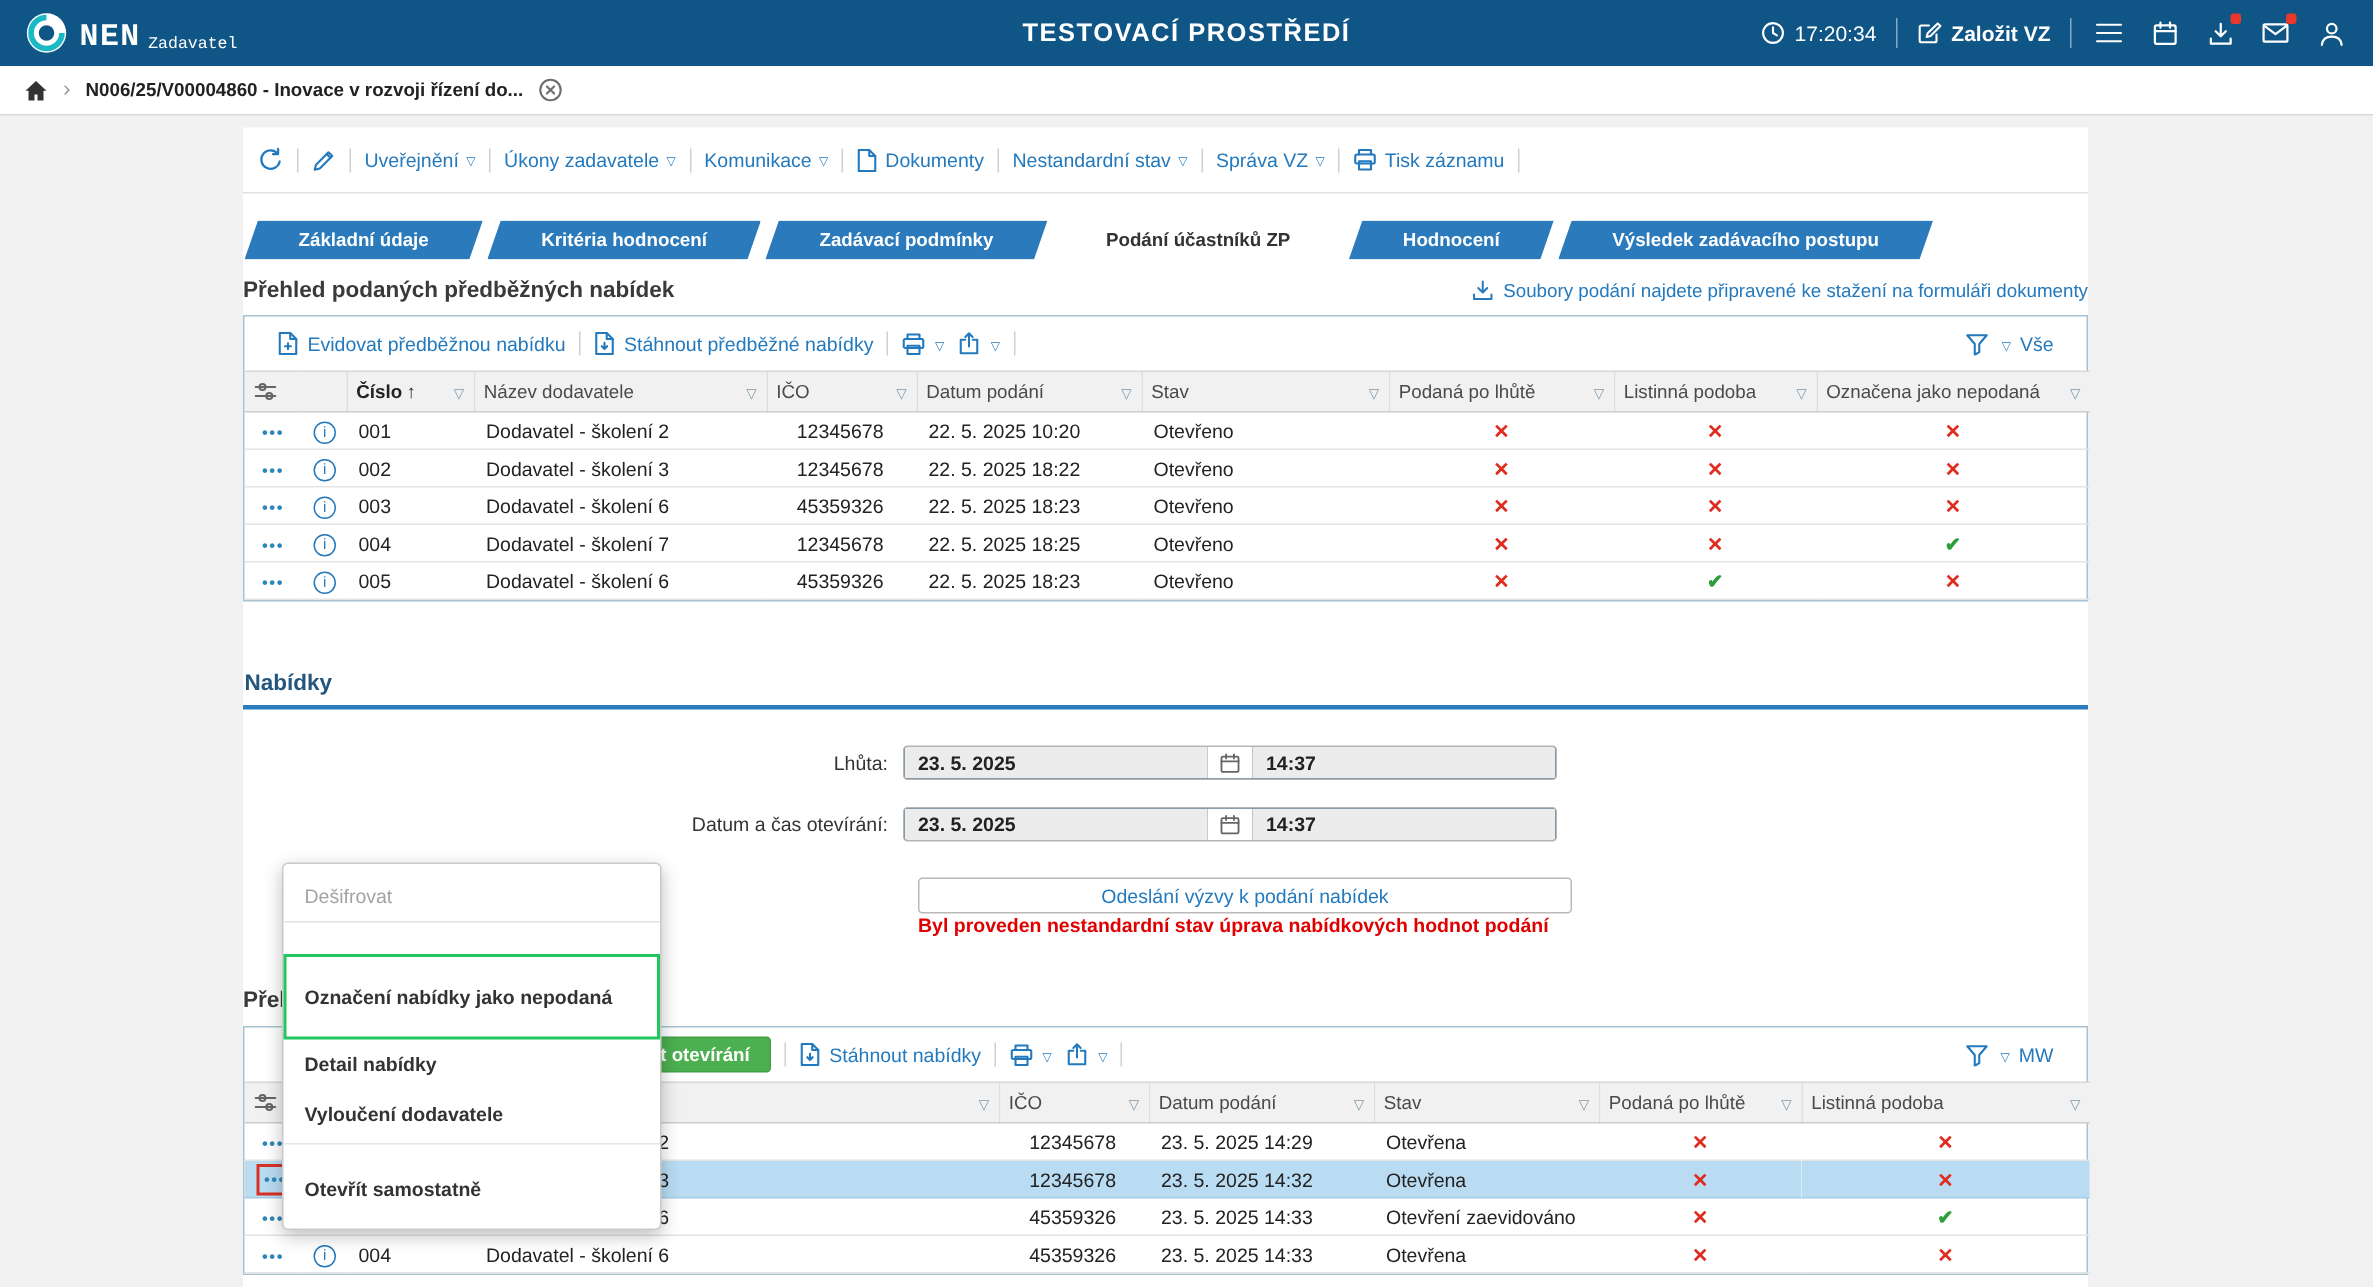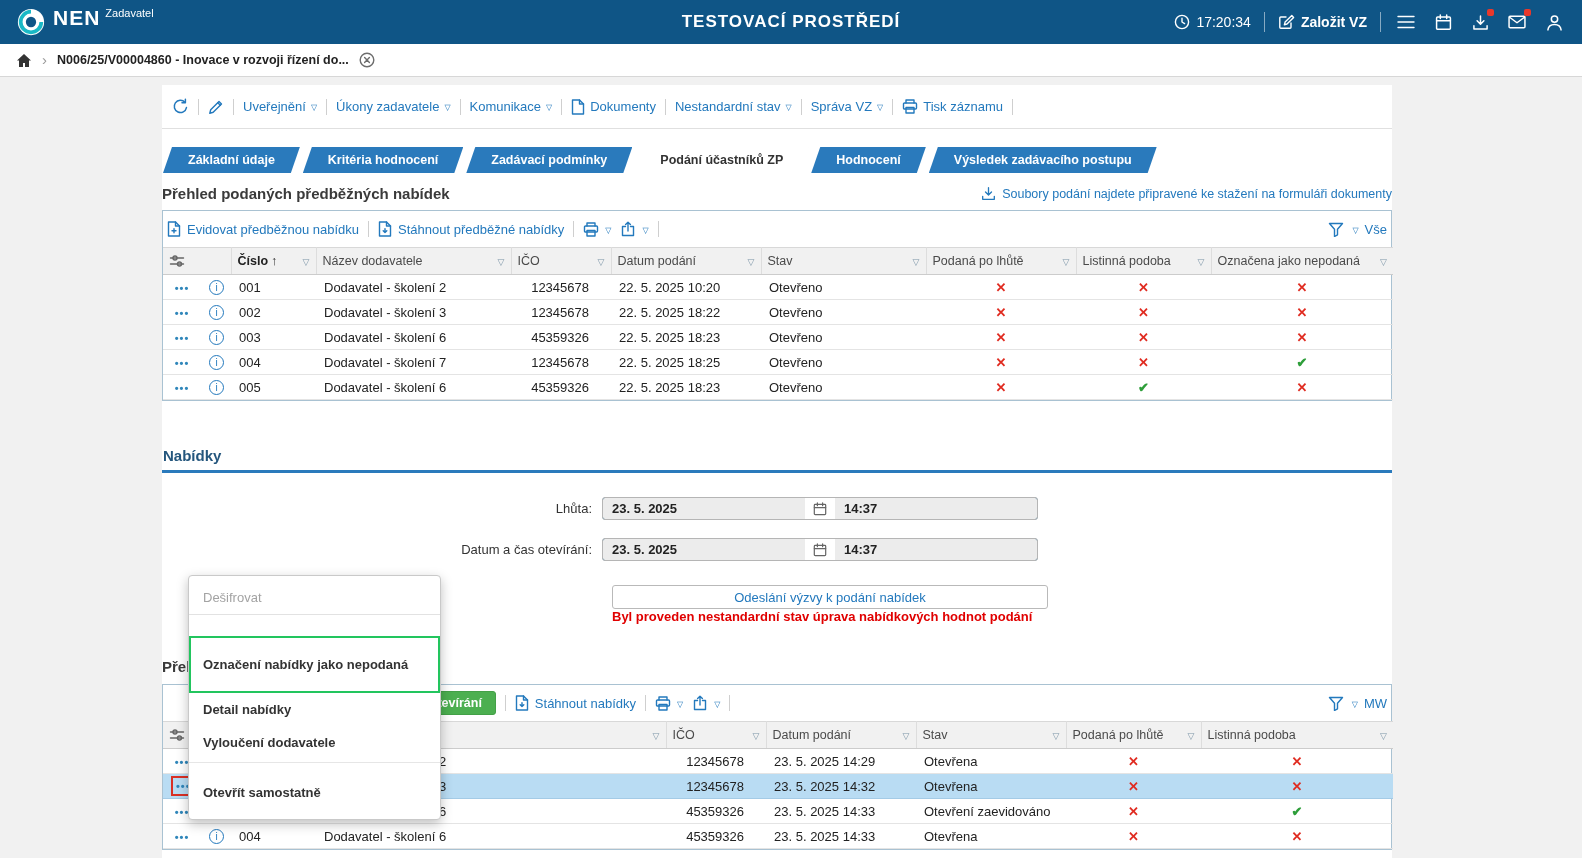--- a/index.html
+++ b/index.html
@@ -1,21 +1,21 @@
 <!DOCTYPE html>
 <html><head>
 <meta charset="utf-8">
 <style>
   * { margin:0; padding:0; box-sizing:border-box; }
   html,body { background:#dcdcdc; font-family:"Liberation Sans", sans-serif; }
   .page { position:relative; width:1582px; height:858px; background:#f1f1f1; overflow:hidden; }
 
   
   .topbar { height:44px; background:#0f5586; color:#fff; display:flex; align-items:center; padding:0 16px; position:relative; }
-  .brand { display:flex; gap:7px; }
+  .brand { display:flex; align-items:flex-end; gap:7px;font-family:Liberation Mono, monospace; }
   .logo-circle { width:30px; height:30px; }
   .logo-text { font-size:21px; font-weight:bold; letter-spacing:1px; line-height:22px; }
   .logo-sub { font-size:11px; margin-left:-2px; padding-bottom:1px; }
   .env-title { position:absolute; left:50%; transform:translateX(-50%); font-size:17px; font-weight:bold; letter-spacing:1px; }
   .tb-right { margin-left:auto; display:flex; align-items:center; gap:13px; }
   .tb-time { display:flex; align-items:center; gap:6px; font-size:14px; }
   .vdiv { width:1px; height:20px; background:rgba(255,255,255,.5); }
   .tb-newvz { display:flex; align-items:center; gap:6px; font-size:14px; font-weight:bold; cursor:pointer; }
   .ibtn { position:relative; display:flex; align-items:center; justify-content:center; width:24px; height:24px; color:#fff; cursor:pointer; background:none; border:none; }
   .badge { position:absolute; top:-1px; right:-2px; width:7px; height:7px; background:#e8382b; border-radius:2px; }
@@ -33,31 +33,31 @@
   .content { position:relative; margin:8px 0 0 162px; width:1230px; background:#fff; min-height:806px; }
 
   .actionbar { height:44px; display:flex; align-items:center; gap:9px; padding:0 10px; border-bottom:1px solid #e0e0e0; color:#2379bd; }
   .ab-link { display:flex; align-items:center; gap:5px; font-size:13px; color:#2379bd; cursor:pointer; background:none; border:none; font-family:inherit; }
   .dd { font-size:8px; color:#2379bd; position:relative; top:1px; }
   .vsep { width:1px; height:16px; background:#cfcfcf; }
   .ab-icon { display:flex; color:#2379bd; cursor:pointer; background:none; border:none; }
 
   
   .tabs { display:flex; gap:3px; margin-top:18px; padding-left:1px; }
-  .tab { background:#2a7abc; color:#fff; font-size:12.5px; font-weight:bold; padding:6px 25px; clip-path:polygon(9px 0, 100% 0, calc(100% - 9px) 100%, 0 100%); cursor:pointer; border:none; font-family:inherit; white-space:nowrap; }
+  .tab { background:#2a7abc; color:#fff; font-size:12.5px; font-weight:bold; padding:6px 36px; clip-path:polygon(9px 0, 100% 0, calc(100% - 9px) 100%, 0 100%); cursor:pointer; border:none; font-family:inherit; white-space:nowrap; }
   .tab.active { background:#fff; color:#333; filter:drop-shadow(0 0 1px #c3c3c3); }
 
   
   .sec-head { display:flex; justify-content:space-between; align-items:center; margin-top:12px; }
   .sec-title { font-size:15px; font-weight:bold; color:#3a3a3a; }
   .dl-note { display:flex; align-items:center; gap:6px; color:#2379bd; font-size:12.5px; cursor:pointer; }
 
   
   .card { margin-top:8px; border:1px solid #a9c2d2; background:#fff; }
-  .card-toolbar { display:flex; align-items:center; gap:9px; height:36px; padding:0 4px; color:#2379bd; font-size:13px; }
+  .card-toolbar { display:flex; align-items:center; gap:9px; height:36px; padding:0 22px; color:#2379bd; font-size:13px; }
   .tb-link { display:flex; align-items:center; gap:6px; color:#2379bd; cursor:pointer; background:none; border:none; font-family:inherit; font-size:13px; }
   .tb-rt { margin-left:auto; display:flex; align-items:center; gap:8px; }
   .green-btn { background:#4caf50; border:1px solid #43a047; color:#fff; font-weight:bold; font-size:12.5px; padding:4px 13px; border-radius:3px; cursor:pointer; font-family:inherit; white-space:nowrap; }
 
   
   table.grid { width:100%; border-collapse:collapse; table-layout:fixed; }
   table.grid th { background:#f1f1f1; border-top:1px solid #d8d8d8; border-bottom:1px solid #cccccc; border-right:1px solid #dddddd; height:27px; font-size:12.5px; color:#4a4a4a; font-weight:normal; text-align:left; padding:0 6px; white-space:nowrap; overflow:hidden; }
   table.grid th:last-child { border-right:none; }
   table.grid td { height:25px; border-bottom:1px solid #e4e4e4; font-size:13px; color:#222; padding:0 8px; white-space:nowrap; overflow:hidden; }
   .fglyph { float:right; color:#7d96a8; font-size:9px; margin-top:3px; }

